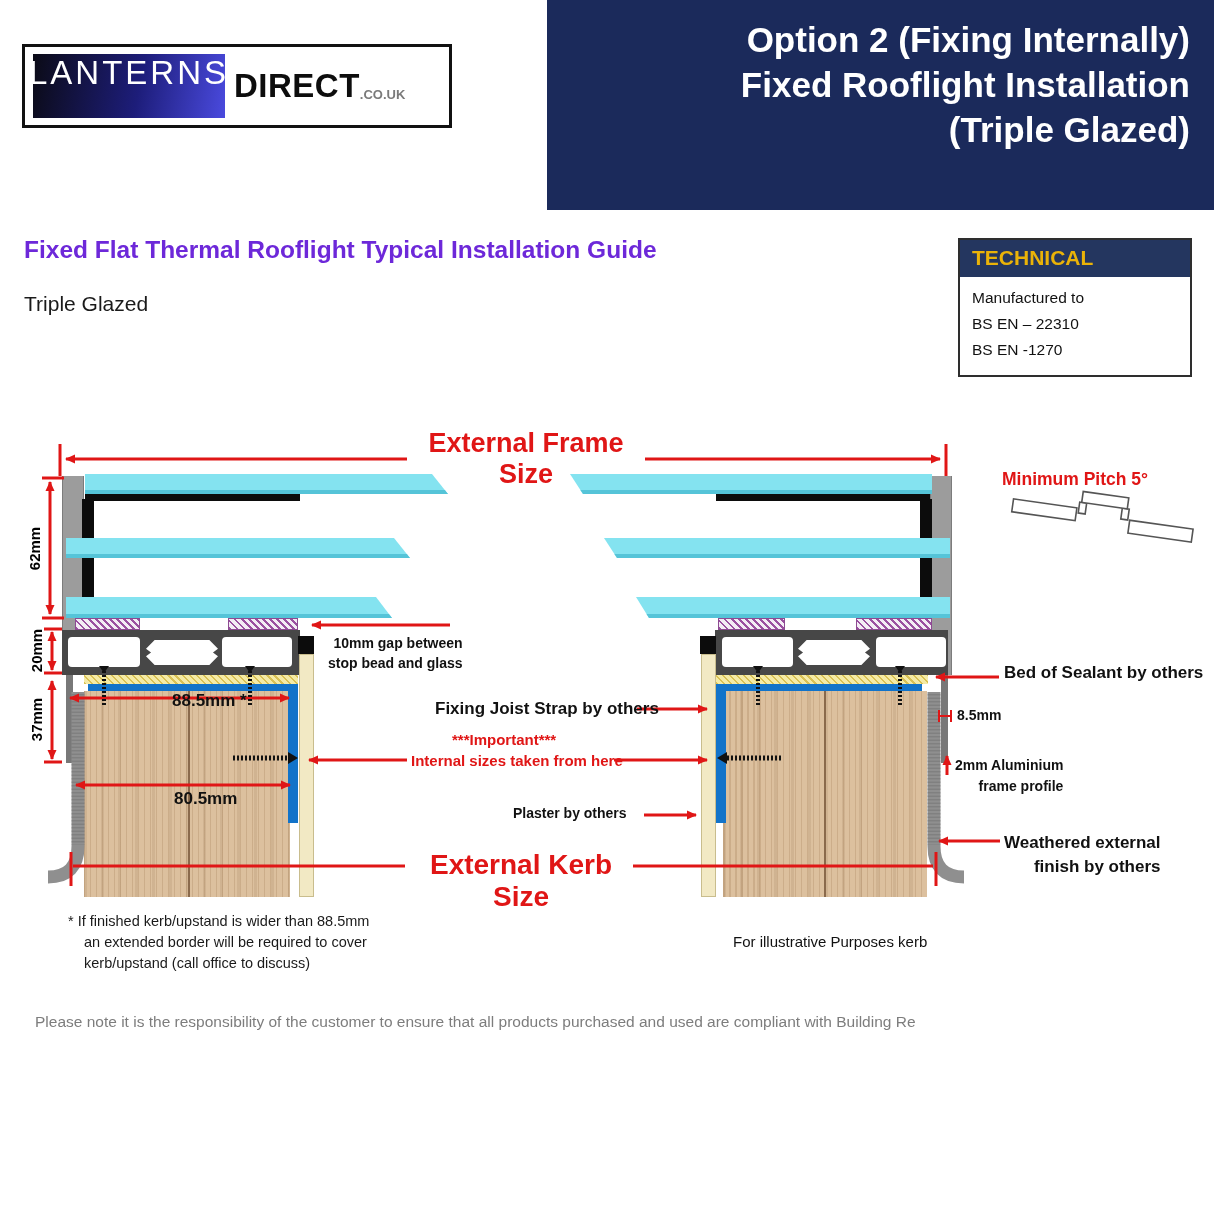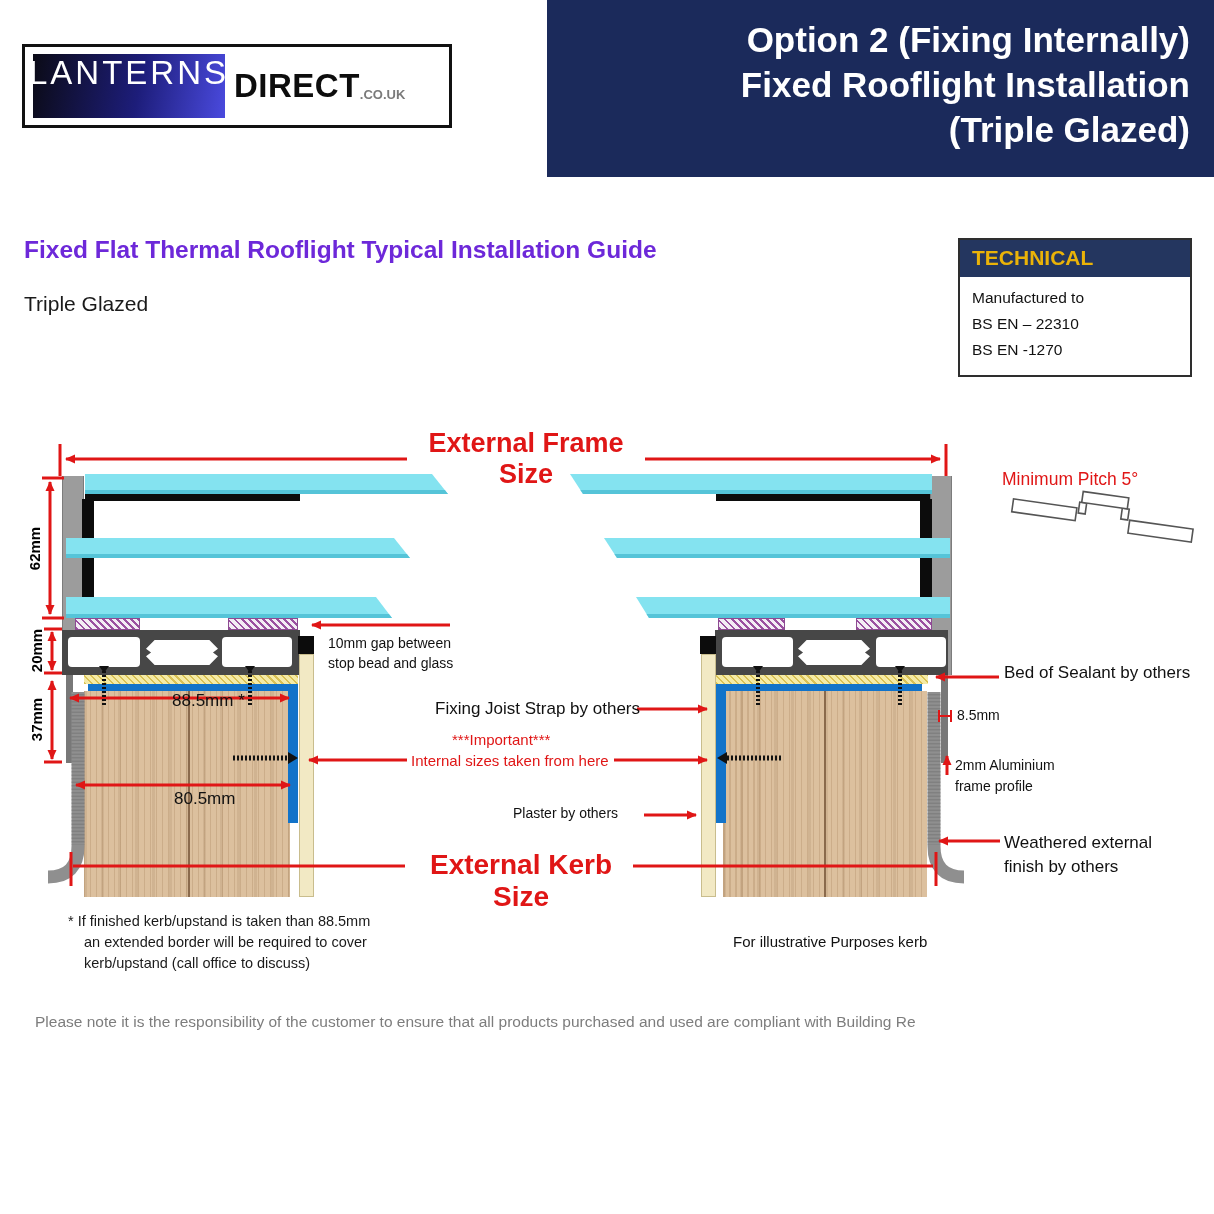--- a/index.html
+++ b/index.html
@@ -5,21 +5,21 @@
   html,body{margin:0;padding:0;background:#fff;}
   body{font-family:"Liberation Sans",sans-serif;}
   #page{position:relative;width:1214px;height:1214px;background:#fff;overflow:hidden;}
   .abs{position:absolute;}
   
   .logo-box{left:22px;top:44px;width:430px;height:84px;border:3px solid #111;background:#fff;display:flex;align-items:center;padding:0 0 0 8px;box-sizing:border-box;}
   .logo-blue{width:192px;height:64px;background:linear-gradient(100deg,#0b0b16 0%,#1d1d7a 55%,#4a4ade 100%);display:flex;align-items:flex-start;justify-content:center;}
   .logo-part1{color:#fff;font-size:33px;font-weight:400;letter-spacing:3px;}
   .logo-part2{color:#0d0d0d;font-size:33px;font-weight:800;margin-left:9px;letter-spacing:.5px;}
   .logo-part3{color:#7a7a7a;font-size:13px;font-weight:700;margin-top:16px;}
-  .banner{left:547px;top:0;width:667px;height:177px;background:#1b2a5b;color:#fff;text-align:right;
+  .banner{left:547px;top:0;width:667px;height:210px;background:#1b2a5b;color:#fff;text-align:right;
           font-size:35px;font-weight:700;line-height:45px;padding:17px 24px 0 0;box-sizing:border-box;white-space:pre-line;}
   .main-title{left:24px;top:236px;font-size:24.5px;font-weight:700;color:#6d28d9;}
   .sub-title{left:24px;top:292px;font-size:21px;color:#1a1a1a;}
   .tech-box{left:958px;top:238px;width:234px;border:2px solid #2e2e2e;background:#fff;box-sizing:border-box;}
   .tech-head{background:#24365f;color:#eab308;font-size:21px;font-weight:700;padding:6px 12px 7px;}
   .tech-body{padding:8px 12px 12px;font-size:15.5px;line-height:1.68;color:#111;white-space:pre-line;}
   
   .pane{background:#84e3f0;border-bottom:4px solid #55c4d8;box-sizing:border-box;}
   .pane-l{clip-path:polygon(0 0,calc(100% - 16px) 0,100% 100%,0 100%);}
   .pane-r{clip-path:polygon(0 0,100% 0,100% 100%,13px 100%);}
@@ -31,21 +31,21 @@
   .chamber-oct{background:#fff;clip-path:polygon(12% 0%,88% 0%,100% 35%,93% 50%,100% 65%,88% 100%,12% 100%,0% 65%,7% 50%,0% 35%);}
   .sealant{background:repeating-linear-gradient(45deg,#d9c155 0 1.5px,#f5eba6 1.5px 5px);}
   .bluebit{background:#1273c9;}
   .wood{background:#dcc09e;background-image:repeating-linear-gradient(90deg,rgba(146,106,66,.22) 0,rgba(146,106,66,.22) 1.5px,transparent 1.5px,transparent 6px),repeating-linear-gradient(90deg,rgba(120,85,50,.12) 0,rgba(120,85,50,.12) 3px,transparent 3px,transparent 17px);}
   .woodline{background:#8a6a4c;}
   .cream{background:#f2e9c4;border:1px solid #c9bd8d;box-sizing:border-box;}
   .stopbead{background:#0c0c0c;}
   .alucont{background:#787878;}
   
   .lbl{color:#111;white-space:pre-line;}
-  .b{font-weight:400;}
+  .b{font-weight:700;text-align:right;}
   .red{color:#e01616;}
   .big-red{font-size:27px;font-weight:700;color:#e01616;}
   .dim-rot{font-size:15px;font-weight:700;width:60px;text-align:center;transform:rotate(-90deg);}
   .note{font-size:14.5px;line-height:1.45;color:#1a1a1a;padding-left:16px;text-indent:-16px;white-space:pre-line;}
   .disclaimer{font-size:15.5px;color:#7d7d7d;white-space:nowrap;}
   svg{position:absolute;left:0;top:420px;}
 </style>
 </head>
 <body>
 
@@ -218,18 +218,18 @@
   <div class="abs big-red" style="left:408px;top:849px;width:226px;text-align:center;font-size:28px;">External Kerb Size</div>
 
   <div class="abs lbl b" style="left:1004px;top:663px;font-size:17px;">Bed of Sealant by others</div>
   <div class="abs lbl b" style="left:957px;top:707px;font-size:14px;">8.5mm</div>
   <div class="abs lbl b" style="left:955px;top:755px;font-size:14px;line-height:1.5;">2mm Aluminium
 frame profile</div>
   <div class="abs lbl b" style="left:1004px;top:831px;font-size:17px;line-height:1.4;">Weathered external
 finish by others</div>
 
   <div class="abs lbl" style="left:733px;top:933px;font-size:15px;">For illustrative Purposes kerb</div>
-  <div class="abs note" style="left:68px;top:911px;width:330px;">* If finished kerb/upstand is taken than 88.5mm
+  <div class="abs note" style="left:68px;top:911px;width:330px;">* If finished kerb/upstand is wider than 88.5mm
 an extended border will be required to cover
 kerb/upstand (call office to discuss)</div>
   <div class="abs disclaimer" style="left:35px;top:1013px;width:925px;overflow:hidden;">Please note it is the responsibility of the customer to ensure that all products purchased and used are compliant with Building Re</div>
 
 </div>
 
 </body></html>

